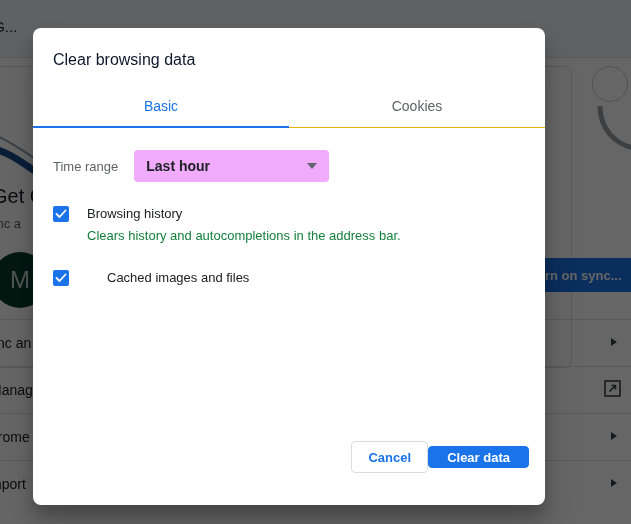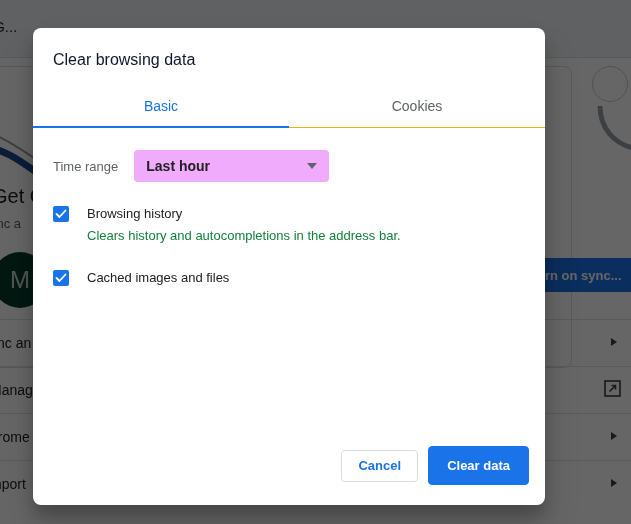--- a/index.html
+++ b/index.html
@@ -264,43 +264,42 @@
     font-size: 13px;
     color: #15803d;
     line-height: 21px;
     margin-top: 1px;
   }
 
   .dlg-footer {
     display: flex;
     justify-content: flex-end;
     align-items: center;
-    padding: 0 16px 20px 16px;
-    gap: 10px;
+    padding: 0 16px 32px 16px;
   }
   .btn {
     font-size: 13px;
     font-weight: bold;
     border-radius: 4px;
     cursor: pointer;
     display: flex;
     align-items: center;
     justify-content: center;
     box-sizing: border-box;
     font-family: "Liberation Sans", sans-serif;
   }
   .btn-cancel {
     height: 32px;
     padding: 0 16px;
     background: #ffffff;
     border: 1px solid #dadce0;
     color: #1a73e8;
   }
   .btn-primary {
-    height: 39px;
+    height: 22px;
     padding: 0 18px;
     background: #1a73e8;
     border: 1px solid #1a73e8;
     color: #ffffff;
   }
 </style>
 </head>
 <body>
 
 <div id="backdrop">
@@ -393,21 +392,21 @@
       </div>
 
 
       <div class="cb-item centered">
         <span class="cb-box">
           <svg width="12" height="12" viewBox="0 0 12 12">
             <path d="M1.5 6 L4.5 9 L10.5 2.5" stroke="#ffffff" stroke-width="1.8" fill="none" stroke-linecap="round" stroke-linejoin="round"></path>
           </svg>
         </span>
         <span class="cb-text">
-          <span class="cb-title" style="display:block;">Cached images and files</span>
+          <span class="cb-title" style="display:block;margin-left:20px;">Cached images and files</span>
         </span>
       </div>
 
     </div>
   </div>
 
   <div class="dlg-footer">
     <button class="btn btn-cancel">Cancel</button>
     <button class="btn btn-primary">Clear data</button>
   </div>

